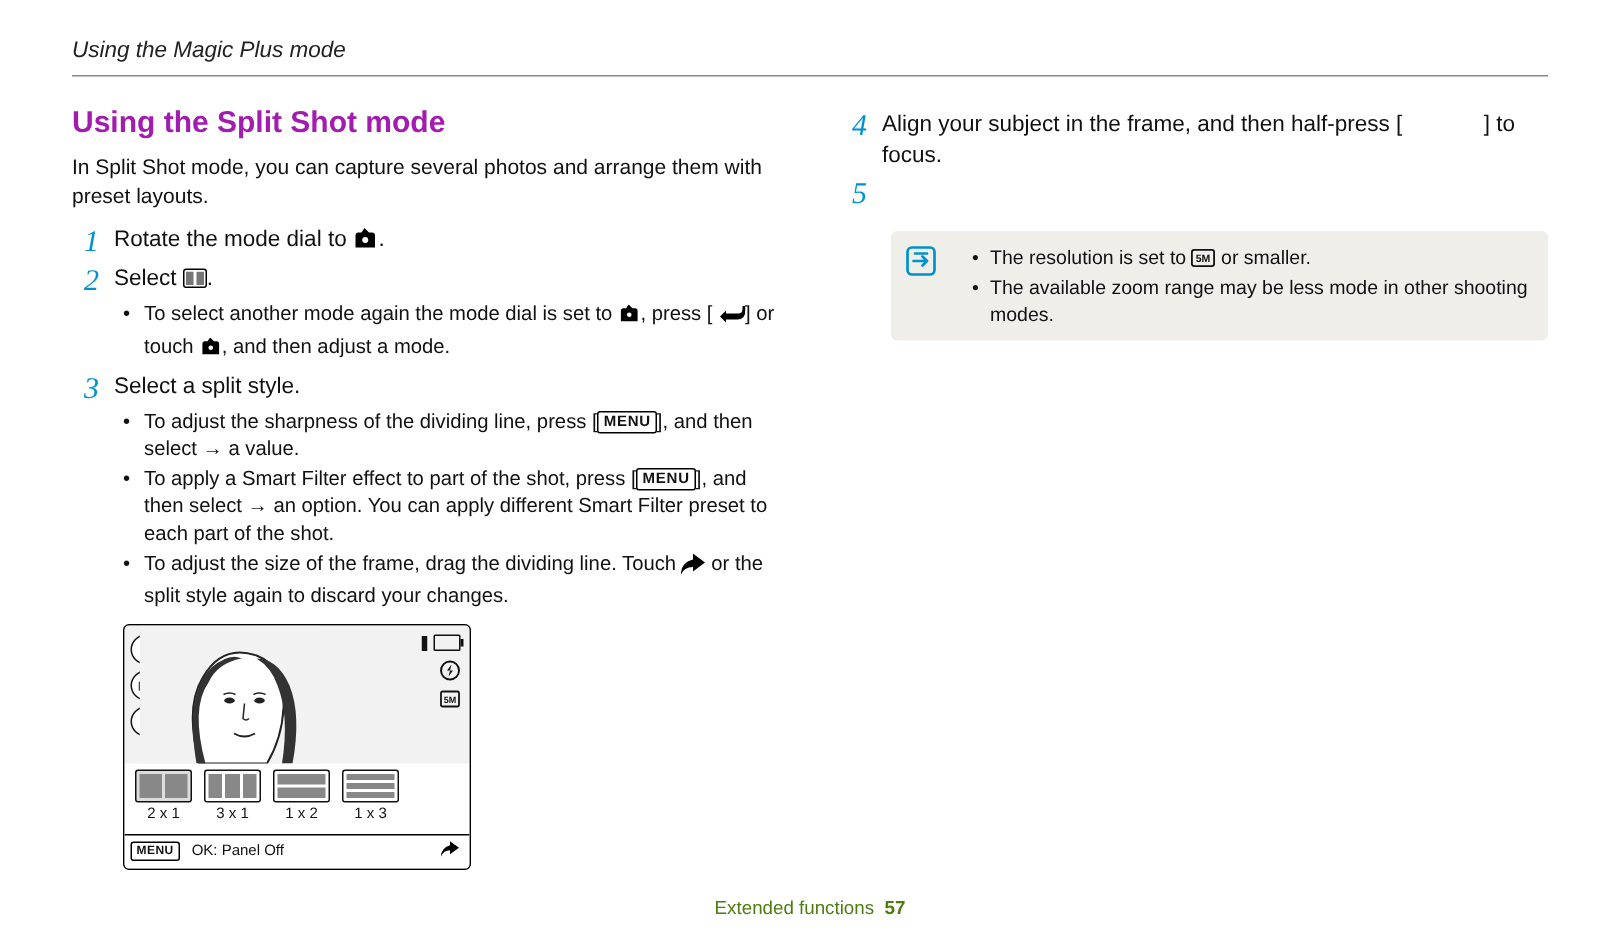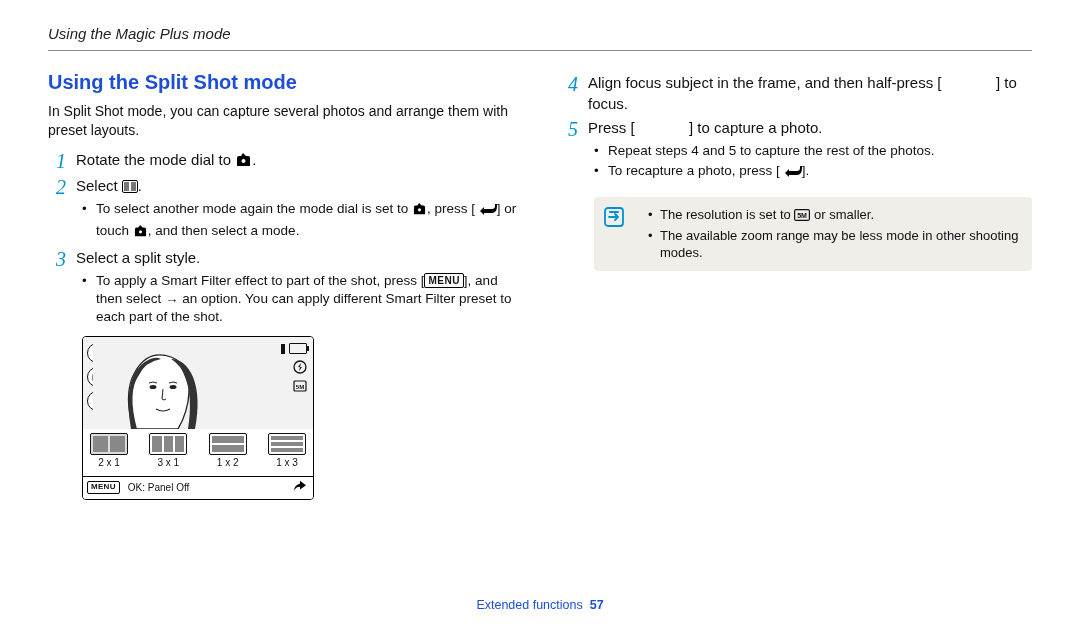--- a/index.html
+++ b/index.html
@@ -33,21 +33,21 @@
   }
   .columns {
     display: flex;
     gap: 40px;
   }
   .col {
     flex: 1;
     min-width: 0;
   }
   h2.section {
-    color: #1d4ed8;
+    color: #a21caf;
     font-weight: 700;
     font-size: 20px;
     margin: 0 0 6px 0;
   }
   .intro {
     font-size: 14px;
     margin: 0 0 10px 0;
   }
   .step {
     display: flex;
@@ -146,21 +146,21 @@
     content: "•";
     position: absolute;
     left: 0;
   }
   .footer {
     position: absolute;
     bottom: 16px;
     left: 0; right: 0;
     text-align: center;
     font-size: 12.5px;
-    color: #1d4ed8;
+    color: #4d7c0f;
   }
   .footer .pg { font-weight: 700; }
 
   
   .screenshot {
     margin: 10px 0 0 34px;
     width: 230px;
     border: 1.5px solid #000;
     border-radius: 4px;
     background: #fff;
@@ -195,21 +195,21 @@
     width: 16px; height: 9px;
     border: 1.2px solid #111; border-radius: 1px;
     position: relative;
   }
   .battery::after {
     content: ""; position: absolute; right: -3px; top: 2px;
     width: 2px; height: 5px; background: #111;
   }
   .ss-styles {
     display: flex;
-    justify-content: space-between;
+    justify-content: flex-start;
     gap: 6px;
     padding: 4px 6px 6px 6px;
     background: #fff;
   }
   .style-cell {
     width: 40px;
     text-align: center;
   }
   .style-cell .sw {
     width: 38px; height: 22px;
@@ -298,31 +298,43 @@
           <span class="icon-return">
             <svg width="18" height="12" viewBox="0 0 18 12">
                 <path d="M1 7 L5 3 L5 5 L13 5 Q16 5 16 2 L16 0 L18 0 L18 2 Q18 9 13 9 L5 9 L5 11 Z" fill="#000"></path>
               </svg>
           </span><span>] or touch </span>
           <span class="icon-mode">
             <svg width="15" height="12" viewBox="0 0 17 14">
                 <path d="M2 13 L2 5 Q2 3 4 3 L6 3 L8 0 L11 3 L13 3 Q15 3 15 5 L15 13 Z" fill="#000"></path>
                 <circle cx="8.5" cy="8" r="1.8" fill="#fff"></circle>
               </svg>
-          </span><span>, and then select a mode.</span>
+          </span><span>, and then adjust a mode.</span>
         </li>
       </ul>
 
       <div class="step">
         <div class="step-num">3</div>
         <div class="step-body">Select a split style.</div>
       </div>
       <ul class="sub">
         <li>
+          <span>To adjust the sharpness of the dividing line, press [</span><span class="menu-box">MENU</span><span>], and then select </span><span> → a value.</span>
+        </li>
+        <li>
           <span>To apply a Smart Filter effect to part of the shot, press [</span><span class="menu-box">MENU</span><span>], and then select </span><span> → an option. You can apply different Smart Filter preset to each part of the shot.</span>
+        </li>
+        <li>
+          <span>To adjust the size of the frame, drag the dividing line. Touch </span>
+          <span class="icon-share">
+            <svg width="16" height="14" viewBox="0 0 16 14">
+                <path d="M8 0 L16 6 L8 12 L8 9 Q2 9 0 14 Q0 6 8 4 Z" fill="#000"></path>
+              </svg>
+          </span>
+          <span> or the split style again to discard your changes.</span>
         </li>
       </ul>
 
       <div class="screenshot">
         <div class="ss-top">
           <div class="side-icons">
             <span>
                 <svg width="10" height="10">
                   <circle cx="5" cy="4" r="2" fill="none" stroke="#111" stroke-width="1"></circle>
                   <path d="M2 9 Q5 6 8 9" fill="none" stroke="#111" stroke-width="1"></path>
@@ -411,45 +423,29 @@
           </span>
         </div>
       </div>
     </div>
 
     <div class="col">
 
       <div class="step">
         <div class="step-num">4</div>
         <div class="step-body">
-          <span>Align focus subject in the frame, and then half-press [</span>
+          <span>Align your subject in the frame, and then half-press [</span>
           <span style="display:inline-block;width:46px"></span>
           <span>] to focus.</span>
         </div>
       </div>
 
       <div class="step">
         <div class="step-num">5</div>
-        <div class="step-body">
-          <span>Press [</span>
-          <span style="display:inline-block;width:46px"></span>
-          <span>] to capture a photo.</span>
-        </div>
-      </div>
-      <ul class="sub">
-        <li>Repeat steps 4 and 5 to capture the rest of the photos.</li>
-        <li>
-          <span>To recapture a photo, press [</span>
-          <span class="icon-return">
-            <svg width="18" height="12" viewBox="0 0 18 12">
-                <path d="M1 7 L5 3 L5 5 L13 5 Q16 5 16 2 L16 0 L18 0 L18 2 Q18 9 13 9 L5 9 L5 11 Z" fill="#000"></path>
-              </svg>
-          </span><span>].</span>
-        </li>
-      </ul>
+      </div>
 
       <div class="note-box">
         <div class="note-icon">
           <svg width="20" height="20" viewBox="0 0 20 20">
               <rect x="1" y="1" width="18" height="18" rx="3" fill="none" stroke="#0091d0" stroke-width="1.8"></rect>
               <path d="M6 5 L14 5 M5 10 L14 10 M14 10 L11 7 M14 10 L11 13" stroke="#0091d0" stroke-width="1.8" fill="none" stroke-linecap="round"></path>
             </svg>
         </div>
         <ul>
           <li>

